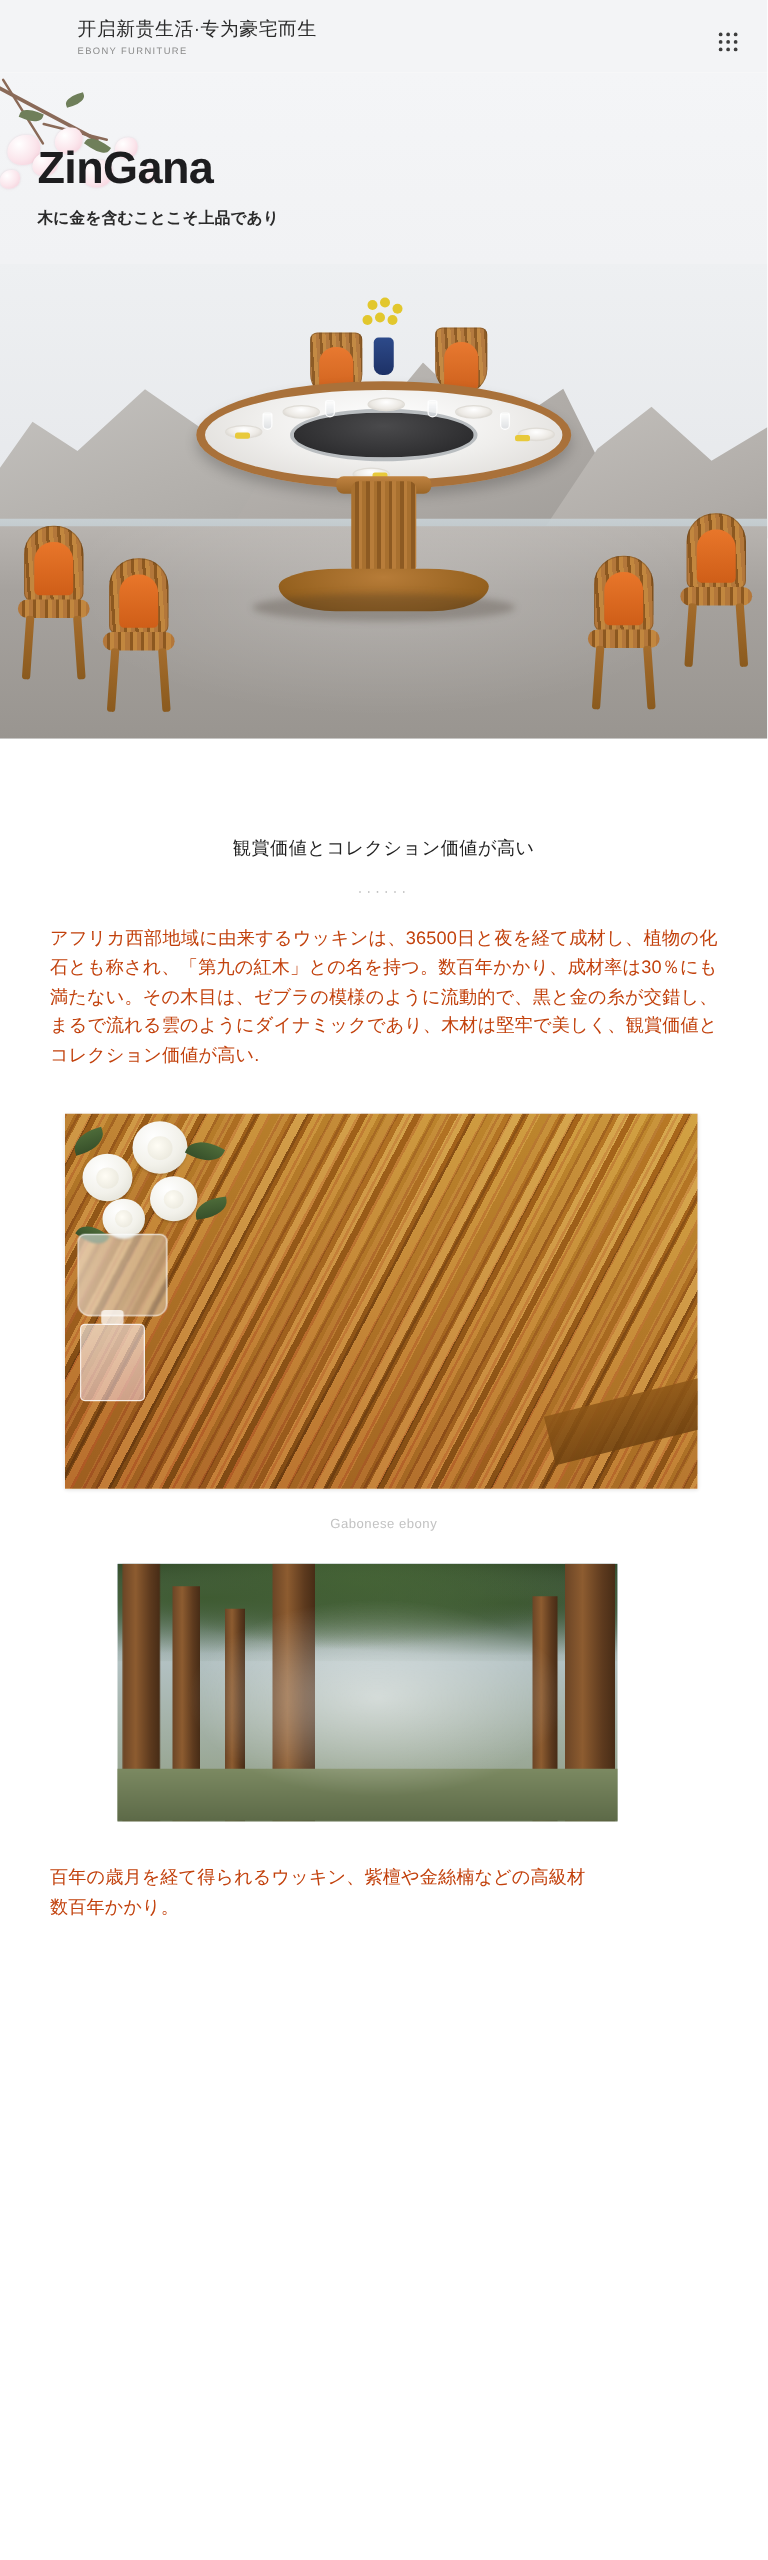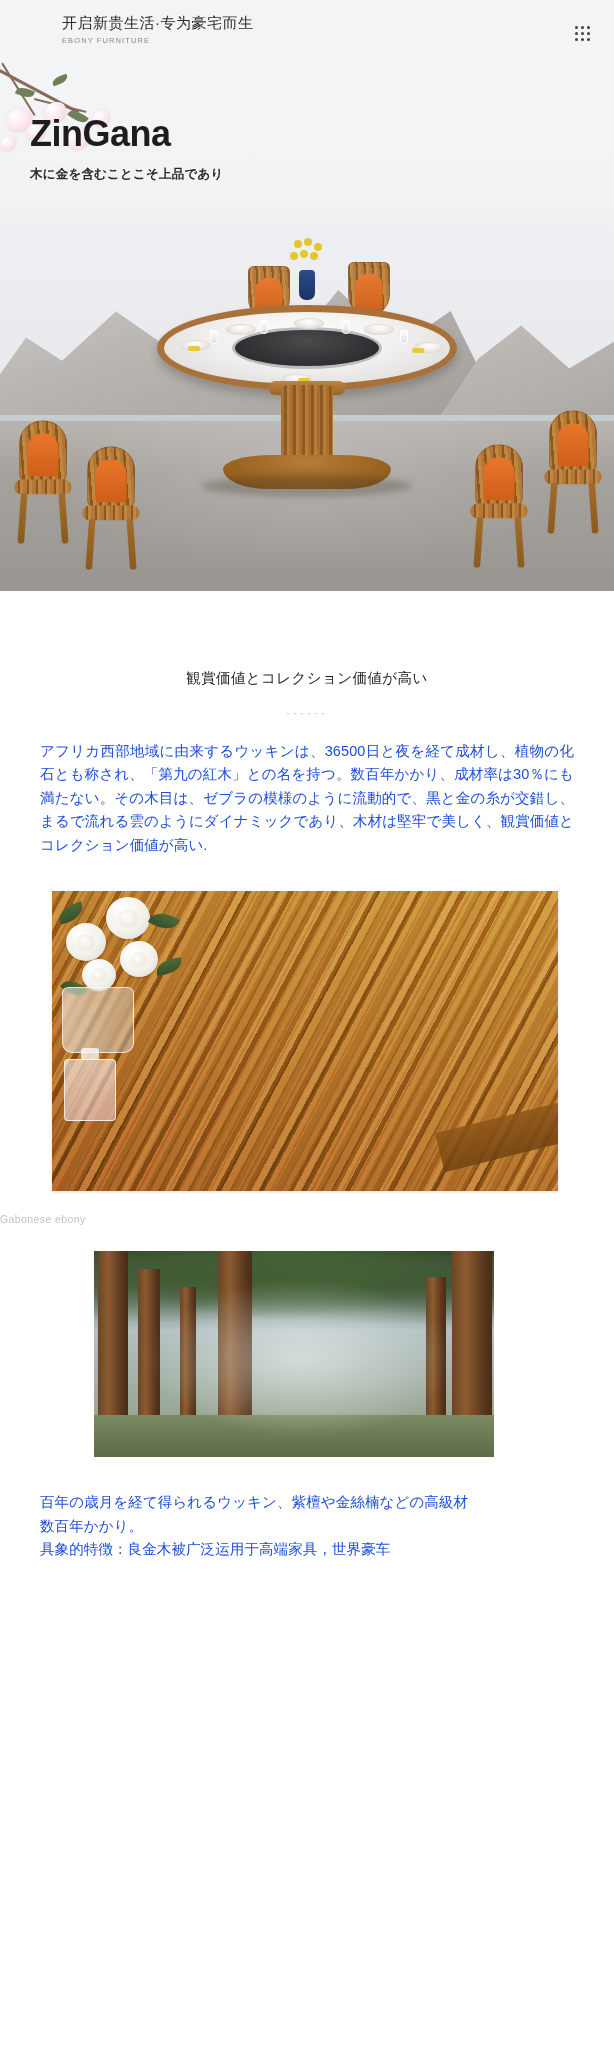--- a/index.html
+++ b/index.html
@@ -279,21 +279,21 @@
     text-align: center;
     color: #b9b9b9;
     font-size: 12px;
     letter-spacing: 3px;
     margin-top: 18px;
   }
   .body-copy {
     margin: 20px 40px 0 40px;
     font-size: 14.5px;
     line-height: 1.62;
-    color: #1d4ed8;
+    color: #c2410c;
     text-align: justify;
     letter-spacing: .1px;
   }
 
   
   .figure { margin-top: 34px; }
   .photo-wood {
     position: relative;
     margin: 0 56px 0 52px;
     height: 300px;
@@ -351,21 +351,21 @@
     background: linear-gradient(150deg, rgba(255,255,255,.6), rgba(240,205,215,.55));
     border: 1px solid rgba(255,255,255,.75);
     border-radius: 4px;
   }
   .perfume .cap {
     position: absolute; left: 50%; top: -12px; transform: translateX(-50%);
     width: 18px; height: 12px; border-radius: 3px;
     background: rgba(255,255,255,.75);
   }
   .caption {
-    text-align: left;
+    text-align: center;
     font-size: 10.5px;
     color: #c2c2c2;
     margin-top: 22px;
     letter-spacing: .4px;
   }
 
   
   .photo-forest {
     position: relative;
     margin: 26px 120px 0 94px;
@@ -572,15 +572,14 @@
       <div class="trunk" style="right:48px;width:20px; height:180px;"></div>
       <div class="trunk" style="right:2px; width:40px; height:206px;"></div>
       <div class="forest-floor"></div>
       <div class="sun-haze"></div>
     </div>
   </figure>
 
   <p class="body-copy bottom">
     <span class="clipped">百年の歳月を経て得られるウッキン、紫檀や金絲楠などの高級材</span>
     <span>数百年かかり。</span>
-    <span class="clipped">具象的特徴：良金木被广泛运用于高端家具，世界豪车</span>
   </p>
 </main>
 
 </body></html>

